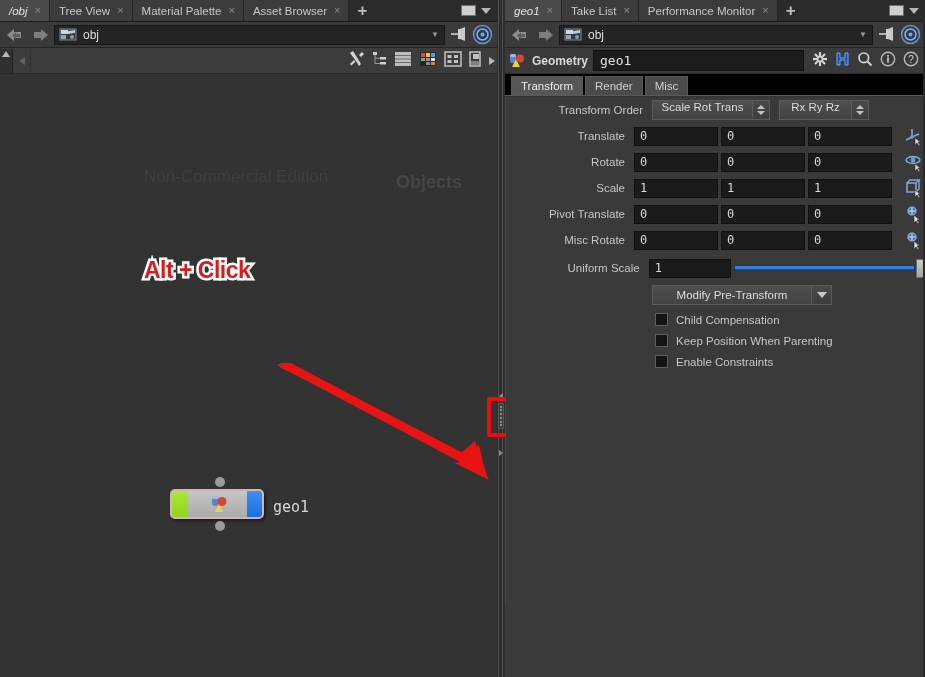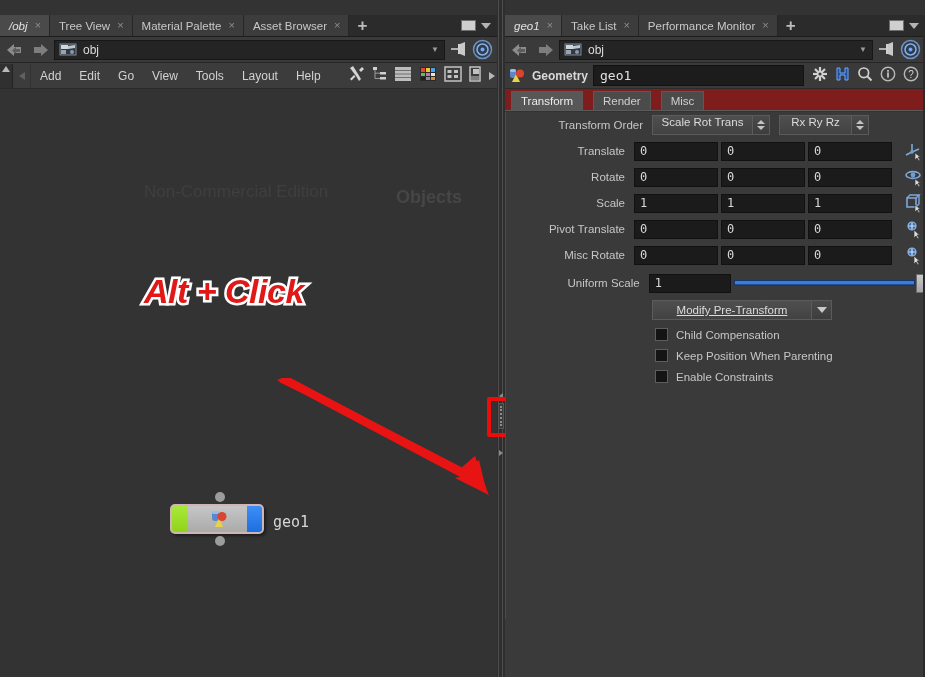--- a/index.html
+++ b/index.html
@@ -7,21 +7,21 @@
     width: 925px; height: 677px;
     background: #3a3a3a;
     font-family: "Liberation Sans", sans-serif;
     overflow: hidden;
   }
   * { box-sizing: border-box; }
 
   #app { position: relative; width: 925px; height: 677px; background: #333333; }
 
   
-  .pane { position: absolute; top: 0; bottom: 0; background: #333333; overflow: hidden; margin-top: 15px; }
+  .pane { position: absolute; top: 0; bottom: 0; background: #333333; overflow: hidden; }
   .pane-left  { left: 0; width: 497px; }
   .pane-right { left: 505px; width: 420px; }
 
   
   .tabbar {
     position: relative; height: 22px; background: #2b2b2b;
     border-bottom: 1px solid #1d1d1d;
     display: flex; align-items: stretch;
   }
   .tab {
@@ -114,21 +114,21 @@
   .node-dot.bot { bottom: -12px; }
   .node-label {
     position: absolute; left: 103px; top: 9px;
     font-family: "DejaVu Sans Mono", monospace;
     font-size: 15px; color: #d7d7d7; white-space: nowrap;
   }
 
   
   .anno-text {
     position: absolute; left: 144px; top: 257px;
-    font-size: 34px; font-weight: bold; font-style: italic;
+    font-size: 23px; font-weight: bold; 
     color: #e01818; white-space: nowrap;
     letter-spacing: -0.5px;
     -webkit-text-stroke: 5px #ffffff;
     paint-order: stroke fill;
   }
   .anno-arrow { position: absolute; left: 275px; top: 288px; }
 
   
   .splitter { position: absolute; left: 497px; top: 0; width: 8px; height: 677px; background: #2e2e2e; }
   .splitter .sp-line { position: absolute; top: 0; bottom: 0; width: 1px; background: #4e4e4e; }
@@ -157,22 +157,22 @@
   .geoicon { width: 19px; height: 17px; position: relative; flex: 0 0 auto; }
   .parmhead .ptype { font-size: 12px; font-weight: bold; color: #d9d9d9; white-space: nowrap; }
   .namefield {
     flex: 1; height: 21px; background: #1c1c1c; border: 1px solid #121212;
     display: flex; align-items: center; padding-left: 6px; min-width: 0;
   }
   .namefield span { font-family: "DejaVu Sans Mono", monospace; font-size: 13px; color: #e0e0e0; }
   .parmhead-icons { display: flex; align-items: center; gap: 7px; padding: 0 3px; }
 
   .parmtabs {
-    height: 22px; background: #7f1d1d; display: flex; align-items: flex-end;
-    padding-left: 6px; border-bottom: 1px solid #5a5a5a; gap: 8px;
+    height: 22px; background: #000000; display: flex; align-items: flex-end;
+    padding-left: 6px; border-bottom: 1px solid #5a5a5a;
   }
   .ptab {
     font-size: 11.5px; color: #cfcfcf; padding: 3px 9px 3px 9px;
     background: #4b4b4b; border: 1px solid #5a5a5a; border-bottom: none;
     margin-right: 2px;
   }
   .ptab.active { background: #575757; color: #ececec; }
 
   .parmbody {
     position: absolute; left: 0; right: 0; top: 97px; height: 590px;
@@ -205,21 +205,21 @@
 
   .sliderwrap { width: 195px; height: 19px; display: flex; align-items: center; position: relative; margin-left: 3px; }
   .strack { position: absolute; left: 0; right: 9px; height: 6px; background: #1f4f9b; border: 1px solid #15356b; }
   .sfill  { position: absolute; left: 1px; right: 10px; height: 3px; top: 7px; background: #3b7fd4; }
   .shandle { position: absolute; right: 0; width: 8px; height: 19px; background: linear-gradient(#c9c9c9,#a5a5a5); border: 1px solid #6b6b6b; }
 
   .dmenu {
     width: 180px; height: 20px; background: linear-gradient(#4f4f4f,#424242);
     border: 1px solid #5b5b5b; display: flex; align-items: center;
   }
-  .dmenu .dlabel { flex:1; text-align: center; font-size: 11.5px; color: #dcdcdc; text-decoration: underline; }
+  .dmenu .dlabel { flex:1; text-align: center; font-size: 11.5px; color: #dcdcdc; }
   .dmenu .darrow {
     width: 20px; height: 18px; border-left: 1px solid #5b5b5b;
     background: linear-gradient(#4a4a4a,#3d3d3d);
     display:flex;align-items:center;justify-content:center;
   }
   .darrow .t { width:0;height:0;border-left:5px solid transparent;border-right:5px solid transparent;border-top:6px solid #c9c9c9; }
 
   .crow { display: flex; align-items: center; height: 21px; padding-left: 149px; }
   .cbox { width: 13px; height: 13px; background: #141414; border: 1px solid #5e5e5e; }
   .clabel { font-size: 11.5px; color: #c6c6c6; margin-left: 8px; }
@@ -300,29 +300,20 @@
       </div>
     </div>
 
     <div class="netmenu">
       <div class="scrollup">
           <span class="tri-up"></span>
         </div>
       <div class="menu-leftarrow">
           <span class="tri-left"></span>
         </div>
-      <div class="menu-items">
-        <span class="menu-item">Add</span>
-        <span class="menu-item">Edit</span>
-        <span class="menu-item">Go</span>
-        <span class="menu-item">View</span>
-        <span class="menu-item">Tools</span>
-        <span class="menu-item">Layout</span>
-        <span class="menu-item">Help</span>
-      </div>
       <div class="netmenu-spacer"></div>
       <div class="netmenu-icons">
         <span>
           <svg width="17" height="17" viewBox="0 0 17 17">
               <path d="M2 3 L5 1 L10 9 L13 14 L11 16 L8 11 Z" fill="#d4d4d4"></path>
               <path d="M14 2 L11 5 L13 7 L16 4 Z" fill="#d4d4d4"></path>
               <path d="M2 14 L6 10 L7.5 11.5 L3.5 15.5 Z" fill="#d4d4d4"></path>
             </svg>
         </span>
         <span>

